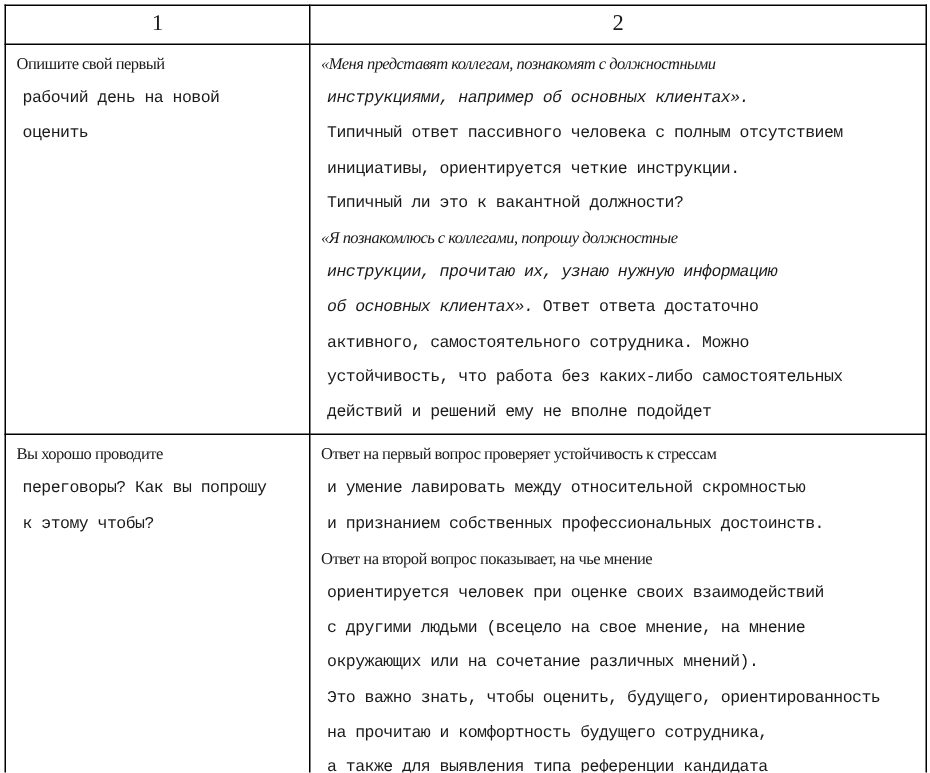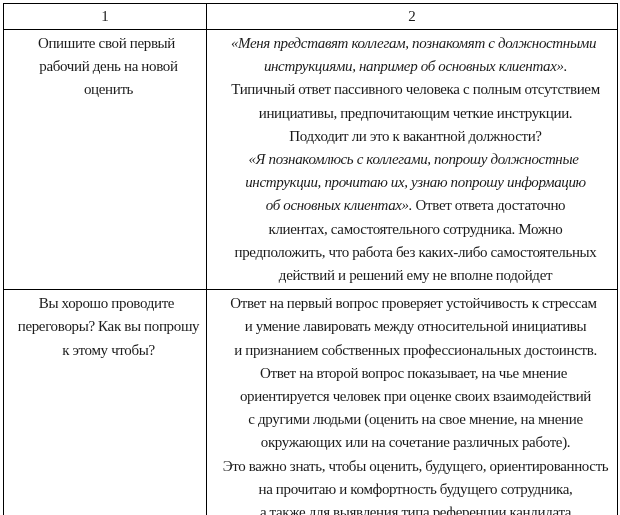--- a/index.html
+++ b/index.html
@@ -32,30 +32,29 @@
     .col-1 { width: 203px; }
     .col-2 { width: 411px; }
     .head-cell {
       height: 25px;
       text-align: center;
       font-size: 15px;
       line-height: 25px;
     }
     .cell-inner {
       padding: 2px 4px 2px 7px;
-      font-size: 15px;
+      font-size: 11px;
       line-height: 23.2px;
       letter-spacing: -0.35px;
-      text-align: center;
     }
     .line {
       display: block;
       white-space: nowrap;
     }
-    .ind { padding-left: 4px; }
+    .ind { padding-left: 4px; font-family: Liberation Mono, monospace; }
     .it { font-style: italic; }
     .row-1 td { height: 251px; }
     .row-2 td { height: 229px; }
   </style>
 </head>
 <body>
 
 <table class="doc-table">
   <colgroup>
     <col class="col-1">
@@ -73,49 +72,49 @@
         <span class="line">Опишите свой первый</span>
         <span class="line ind">рабочий день на новой</span>
         <span class="line ind">оценить</span>
       </div>
     </td>
     <td>
       <div class="cell-inner">
         <span class="line it">«Меня представят коллегам, познакомят с должностными</span>
         <span class="line it ind">инструкциями, например об основных клиентах».</span>
         <span class="line ind">Типичный ответ пассивного человека с полным отсутствием</span>
-        <span class="line ind">инициативы, предпочитающим четкие инструкции.</span>
-        <span class="line ind">Подходит ли это к вакантной должности?</span>
+        <span class="line ind">инициативы, ориентируется четкие инструкции.</span>
+        <span class="line ind">Типичный ли это к вакантной должности?</span>
         <span class="line it">«Я познакомлюсь с коллегами, попрошу должностные</span>
-        <span class="line it ind">инструкции, прочитаю их, узнаю попрошу информацию</span>
+        <span class="line it ind">инструкции, прочитаю их, узнаю нужную информацию</span>
         <span class="line ind"><span class="it">об основных клиентах».</span><span> Ответ ответа достаточно</span></span>
-        <span class="line ind">клиентах, самостоятельного сотрудника. Можно</span>
-        <span class="line ind">предположить, что работа без каких-либо самостоятельных</span>
+        <span class="line ind">активного, самостоятельного сотрудника. Можно</span>
+        <span class="line ind">устойчивость, что работа без каких-либо самостоятельных</span>
         <span class="line ind">действий и решений ему не вполне подойдет</span>
       </div>
     </td>
   </tr>
 
   <tr class="row-2">
     <td>
       <div class="cell-inner">
         <span class="line">Вы хорошо проводите</span>
         <span class="line ind">переговоры? Как вы попрошу</span>
         <span class="line ind">к этому чтобы?</span>
       </div>
     </td>
     <td>
       <div class="cell-inner">
         <span class="line">Ответ на первый вопрос проверяет устойчивость к стрессам</span>
-        <span class="line ind">и умение лавировать между относительной инициативы</span>
+        <span class="line ind">и умение лавировать между относительной скромностью</span>
         <span class="line ind">и признанием собственных профессиональных достоинств.</span>
         <span class="line">Ответ на второй вопрос показывает, на чье мнение</span>
         <span class="line ind">ориентируется человек при оценке своих взаимодействий</span>
-        <span class="line ind">с другими людьми (оценить на свое мнение, на мнение</span>
-        <span class="line ind">окружающих или на сочетание различных работе).</span>
+        <span class="line ind">с другими людьми (всецело на свое мнение, на мнение</span>
+        <span class="line ind">окружающих или на сочетание различных мнений).</span>
         <span class="line ind">Это важно знать, чтобы оценить, будущего, ориентированность</span>
         <span class="line ind">на прочитаю и комфортность будущего сотрудника,</span>
         <span class="line ind">а также для выявления типа референции кандидата</span>
       </div>
     </td>
   </tr>
 </tbody>
   </table>
 
 </body></html>

